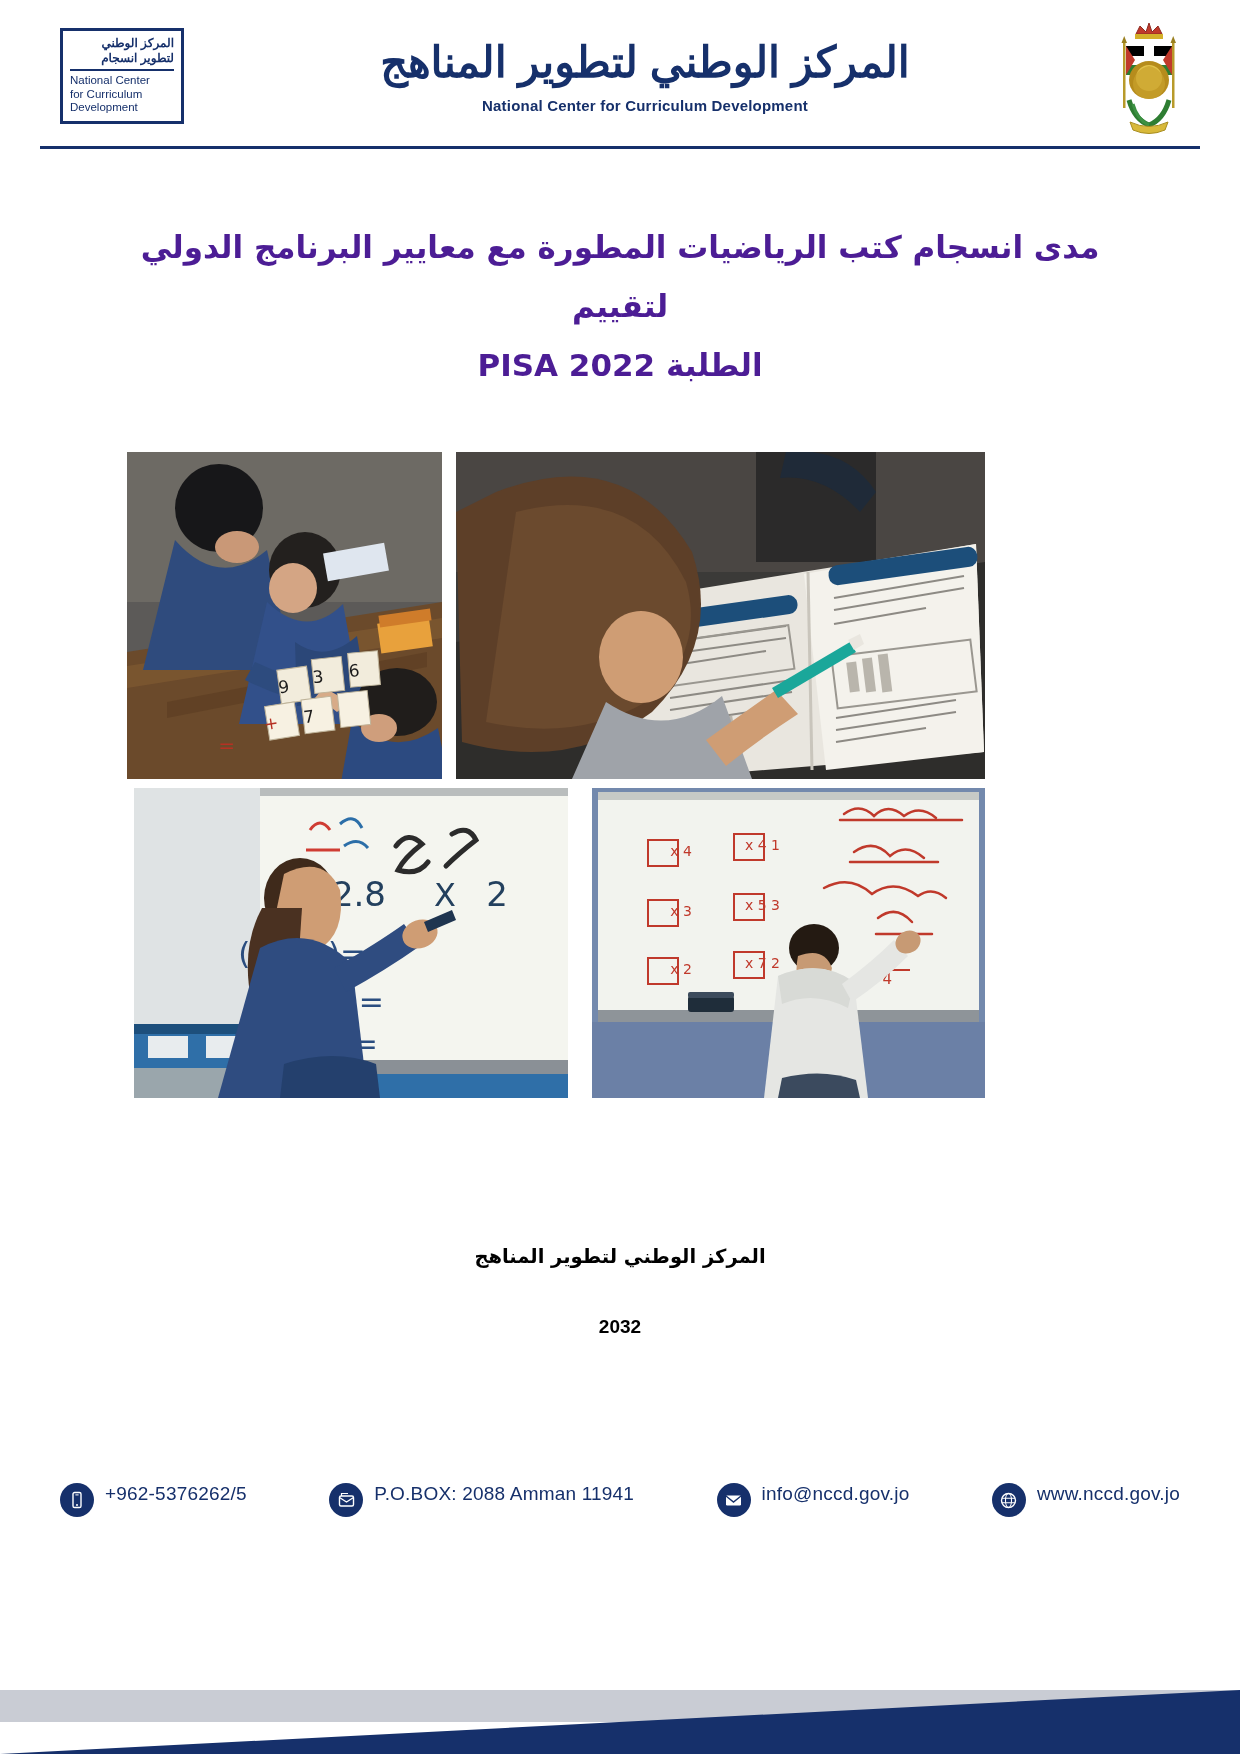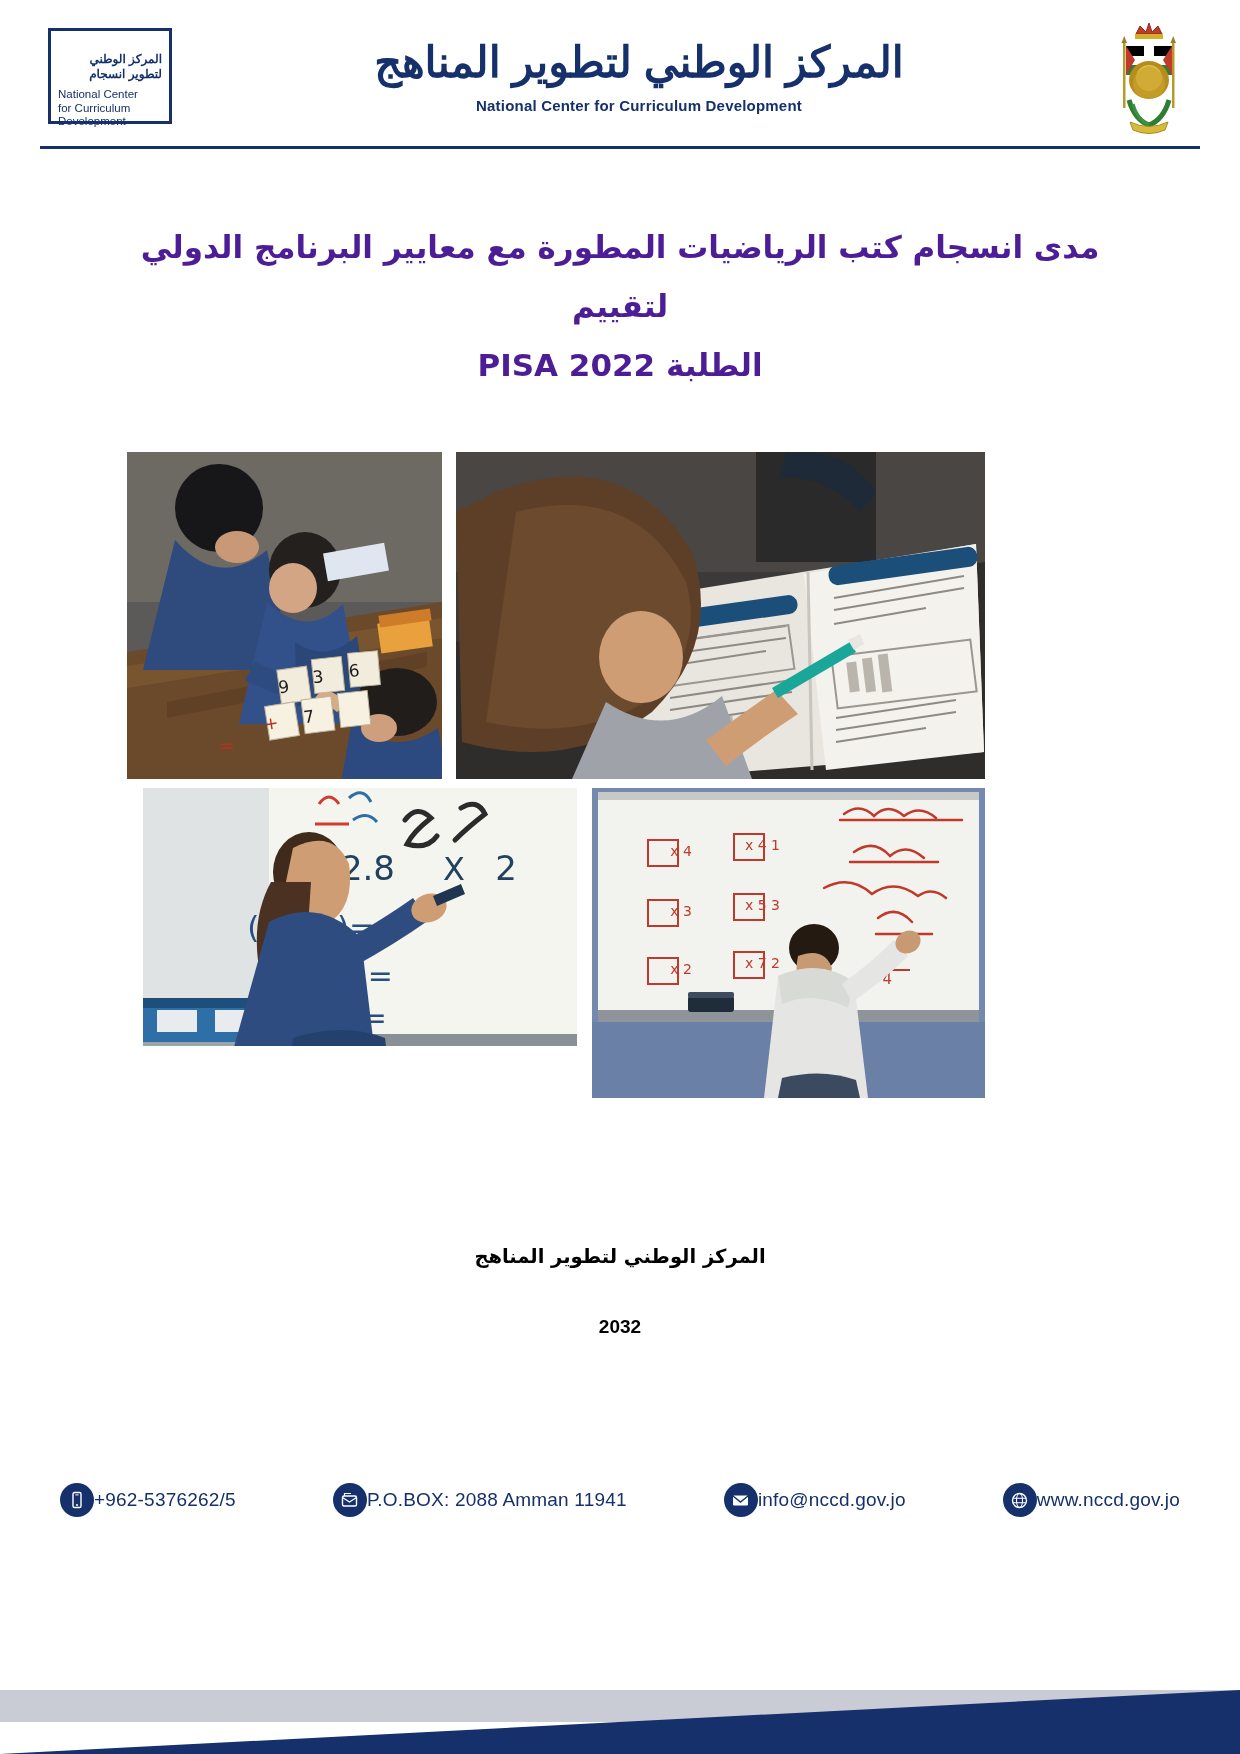--- a/index.html
+++ b/index.html
@@ -67,25 +67,26 @@
     margin-top: 9px;
     letter-spacing: .2px;
   }
 
   .logo-box {
     flex: 0 0 auto;
     width: 124px;
     height: 96px;
     border: 3px solid #16306b;
     box-sizing: border-box;
-    padding: 21px 7px 4px 7px;
+    padding: 5px 7px 4px 7px;
     display: flex;
     flex-direction: column;
     justify-content: flex-start;
     margin-top: 4px;
+    margin-left: 12px;
   }
   .logo-ar {
     direction: rtl;
     text-align: right;
     color: #16306b;
     font-size: 12px;
     font-weight: bold;
     line-height: 1.25;
   }
   .logo-sep {
@@ -127,21 +128,21 @@
     width: 858px;
     height: 646px;
   }
   .photo {
     position: absolute;
     overflow: hidden;
     background: #777;
   }
   .p1 { left: 0;   top: 0;   width: 315px; height: 327px; }
   .p2 { left: 329px; top: 0; width: 529px; height: 327px; }
-  .p3 { left: 16px;   top: 336px; width: 434px; height: 258px; }
+  .p3 { left: 7px;   top: 336px; width: 434px; height: 310px; }
   .p4 { left: 465px; top: 336px; width: 393px; height: 310px; }
   .photo svg { display: block; width: 100%; height: 100%; }
 
   
   .credit {
     position: absolute;
     top: 1245px;
     left: 0;
     width: 1240px;
     text-align: center;
@@ -168,21 +169,22 @@
     left: 60px;
     width: 1120px;
     height: 44px;
     display: flex;
     align-items: center;
     justify-content: space-between;
     direction: ltr;
   }
   .contact-item {
     display: flex;
-    align-items: center;
+    align-items: flex-start;
+    gap: 11px;
   }
   .cicon {
     width: 34px; height: 34px;
     border-radius: 50%;
     background: #16306b;
     display: flex;
     align-items: center;
     justify-content: center;
     flex: 0 0 auto;
   }

